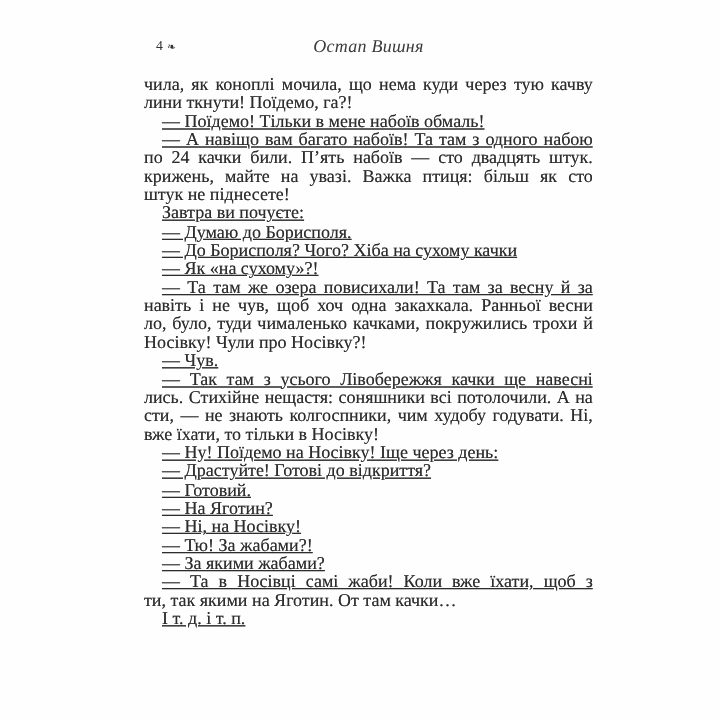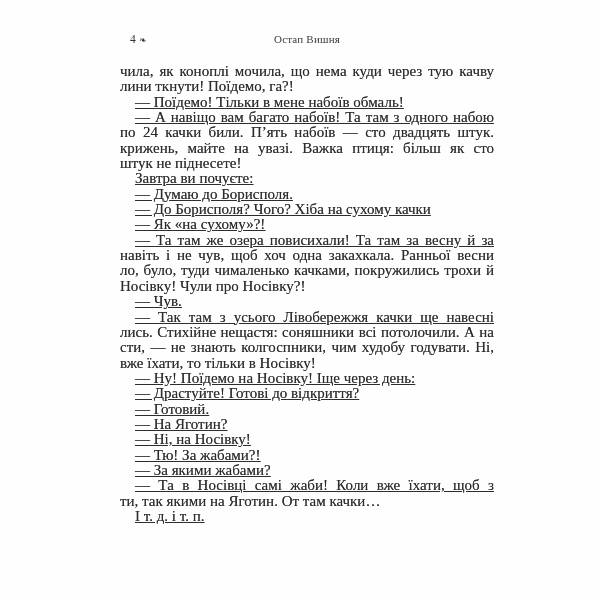--- a/index.html
+++ b/index.html
@@ -37,21 +37,22 @@
   .orn {
     font-family: "DejaVu Sans", sans-serif;
     font-size: 9px;
     margin-left: 3px;
     display: inline-block;
     transform: rotate(8deg);
     color: #333;
   }
   .running-title {
     text-align: center;
-    font-size: 11px;
+    font-style: italic;
+    font-size: 15px;
     color: #3a3a3a;
     letter-spacing: 0.2px;
   }
   .body-text {
     position: absolute;
     left: 120px;
     top: 64px;
     width: 374px;
     text-shadow: 0 0 0.35px rgba(45,45,45,0.65);
   }

